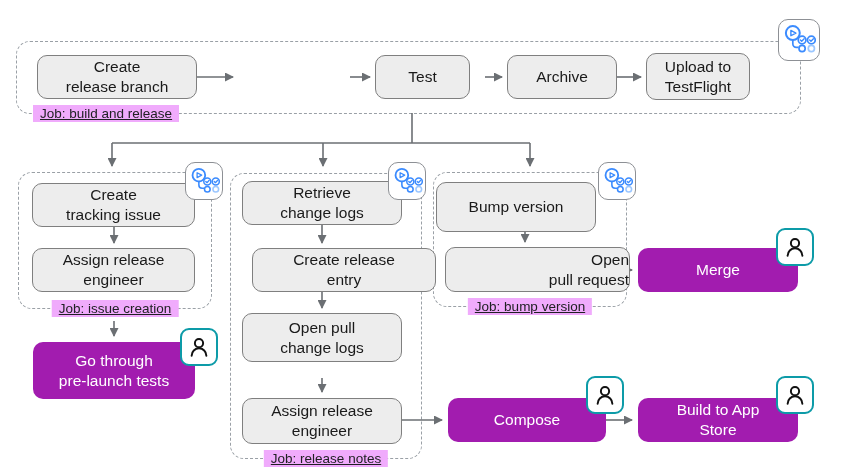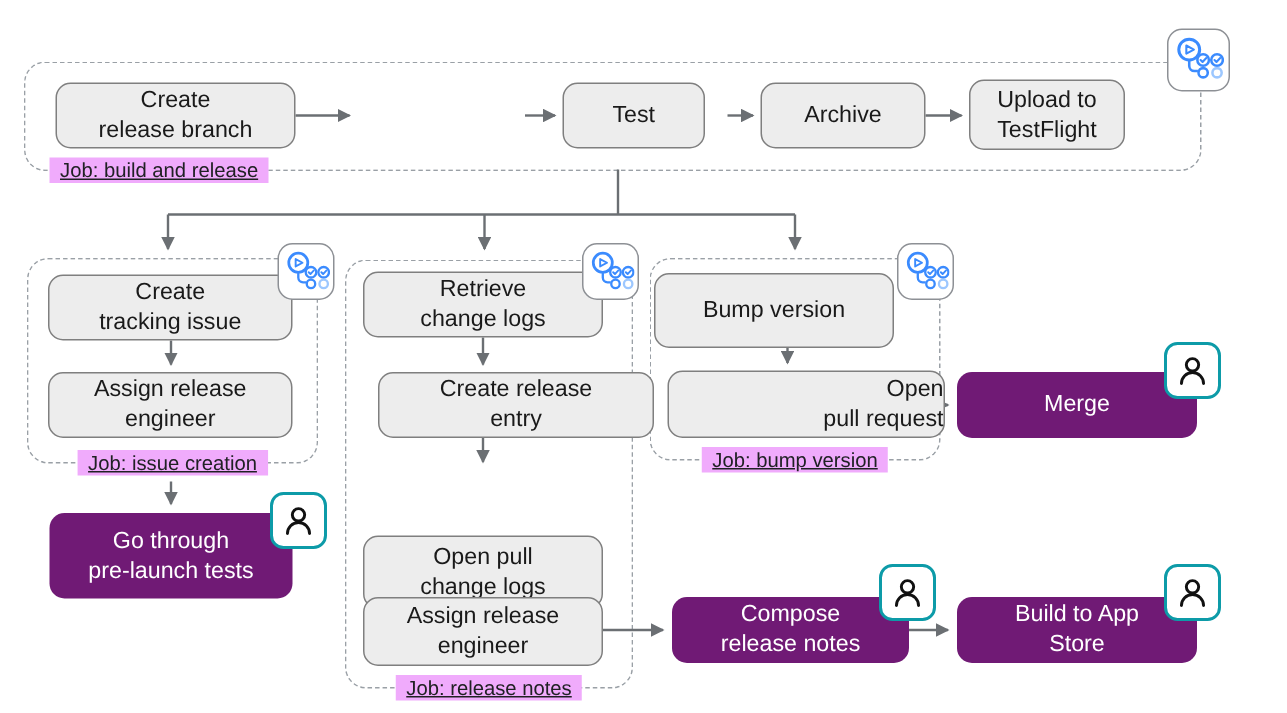--- a/index.html
+++ b/index.html
@@ -15,21 +15,21 @@
     padding:0 7px;white-space:nowrap;z-index:5;line-height:17px;text-decoration:underline;
   }
   .joblabel.centered{left:50%;transform:translateX(-50%);bottom:-9px;}
   .joblabel.leftpos{left:16px;bottom:-9px;}
   .step{
     position:absolute;background:#ededed;border:1.5px solid #7f7f7f;border-radius:10px;
     display:flex;flex-direction:column;align-items:center;justify-content:center;
     text-align:center;font-size:15.5px;color:#1a1a1a;line-height:1.28;z-index:3;
     box-sizing:border-box;
   }
-  .step.manual{background:#701a75;border:none;color:#ffffff;}
+  .step.manual{background:#a21caf;border:none;color:#ffffff;}
   .badge{
     position:absolute;background:#ffffff;display:flex;align-items:center;justify-content:center;
     z-index:4;box-sizing:border-box;
   }
   .badge.gh{border:1.5px solid #8d9095;border-radius:10px;}
   .badge.person{width:38px;height:38px;border:2px solid #0d9ba8;border-radius:9px;}
   .connectors{position:absolute;left:0;top:0;z-index:2;}
 </style>
 </head>
 <body>
@@ -105,21 +105,21 @@
   </div>
 
   <div class="step" style="left:242px;top:181px;width:160px;height:44px;">
     <div>Retrieve</div>
     <div>change logs</div>
   </div>
   <div class="step" style="left:252px;top:248px;width:184px;height:44px;">
     <div>Create release</div>
     <div>entry</div>
   </div>
-  <div class="step" style="left:242px;top:313px;width:160px;height:49px;margin-top:44px;">
+  <div class="step" style="left:242px;top:313px;width:160px;height:49px;">
     <div>Open pull</div>
     <div>change logs</div>
   </div>
   <div class="step" style="left:242px;top:398px;width:160px;height:46px;">
     <div>Assign release</div>
     <div>engineer</div>
   </div>
 
   <div class="step" style="left:419px;top:182px;width:160px;height:50px;margin-left:17px;">
     <div>Bump version</div>
@@ -131,21 +131,20 @@
 
   <div class="step manual" style="left:33px;top:342px;width:162px;height:57px;">
     <div>Go through</div>
     <div>pre-launch tests</div>
   </div>
   <div class="step manual" style="left:638px;top:248px;width:160px;height:44px;">
     <div>Merge</div>
   </div>
   <div class="step manual" style="left:448px;top:398px;width:158px;height:44px;">
     <div>Compose</div>
-    <div>release notes</div>
   </div>
   <div class="step manual" style="left:638px;top:398px;width:160px;height:44px;">
     <div>Build to App</div>
     <div>Store</div>
   </div>
 
   <div class="badge gh" style="left:778px;top:19px;width:42px;height:42px;">
     <svg width="34" height="34" viewBox="0 0 44 44" fill="none">
       <circle cx="14" cy="13" r="9" stroke="#3b8bfe" stroke-width="2.6"></circle>
       <path d="M11.5,9.5 L18,13 L11.5,16.5 Z" stroke="#3b8bfe" stroke-width="1.8" stroke-linejoin="round"></path>

